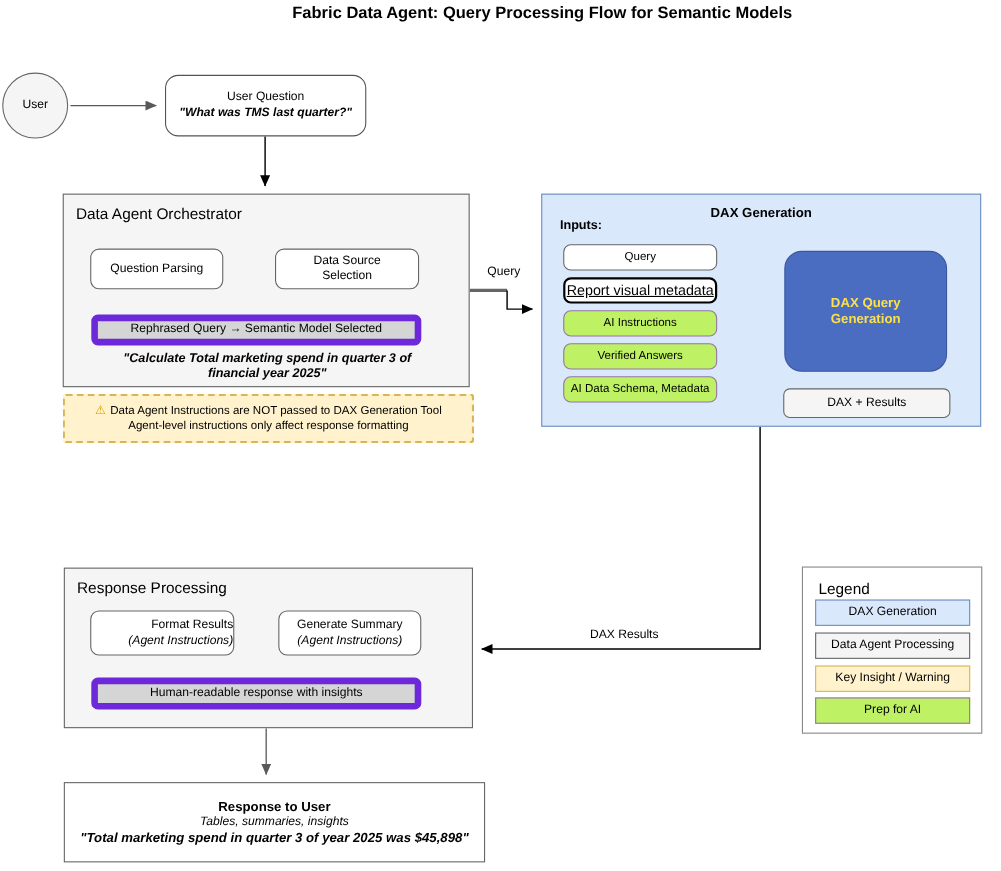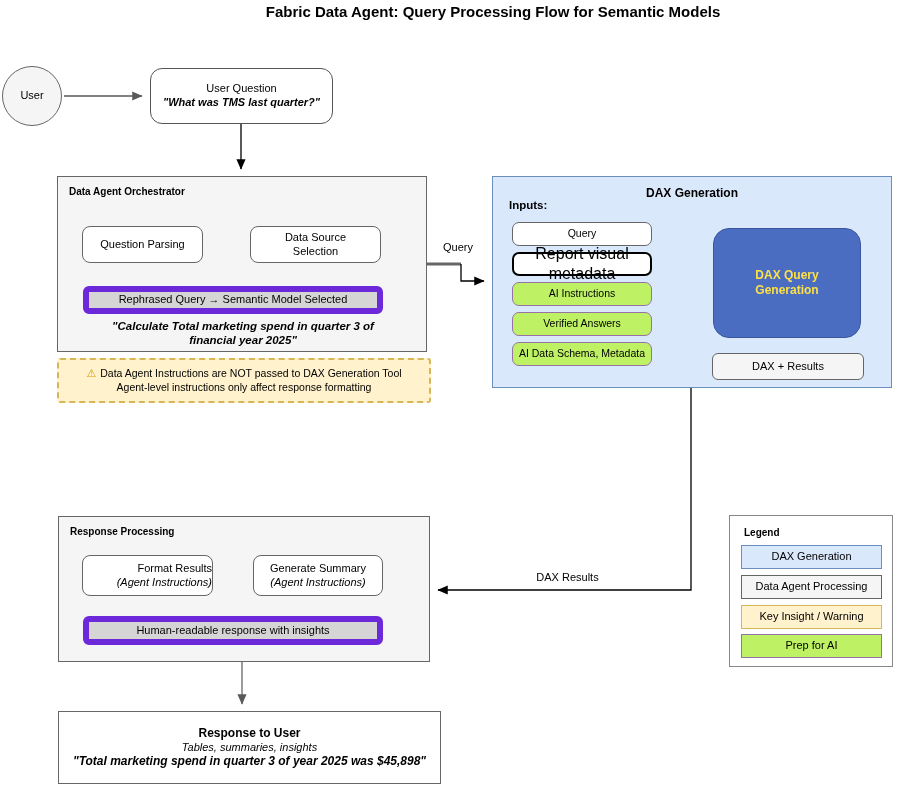--- a/index.html
+++ b/index.html
@@ -16,21 +16,21 @@
   .fill-agent { background:#f5f5f5; border:1px solid #666666; }
   .fill-dax { background:#dae8fc; border:1px solid #6c8ebf; }
   .fill-warn { background:#fff2cc; border:2px dashed #d6b656; }
   .fill-prep { background:#bef264; border:1px solid #9673a6; }
   .fill-bar { background:#d5d5d5; border:6px solid #6d28d9; }
   .fill-core { background:#4a6dc2; border:1px solid #3c569e; color:#fde047; }
 
   .page-title { position:absolute; left:60px; top:3px; width:866px; text-align:center;
                 font-size:15px; font-weight:bold; z-index:1; }
 
-  .container-title { position:absolute; left:11px; top:9px; font-size:10px; font-weight:bold; }
+  .container-title { position:absolute; left:11px; top:9px; font-size:14px; font-weight:normal; }
   .container { position:absolute; z-index:1; }
 
   .circle { border-radius:50%; }
   .bold { font-weight:bold; }
   .ital { font-style:italic; }
   .boldital { font-weight:bold; font-style:italic; }
 
   .edge-label { position:absolute; z-index:2; font-size:11px; text-align:center; background:transparent; }
 
   .two-line { display:flex; flex-direction:column; align-items:center; justify-content:center; }
@@ -113,21 +113,21 @@
     <span>Agent-level instructions only affect response formatting</span>
   </div>
 
   <div class="container fill-dax" style="left:492px; top:176px; width:400px; height:212px;">
     <div style="position:absolute; left:0; top:9px; width:100%; text-align:center; font-size:12px; font-weight:bold;">DAX Generation</div>
     <div style="position:absolute; left:16px; top:22px; font-size:11.5px; font-weight:bold;">Inputs:</div>
 
     <div class="node fill-white" style="left:19px; top:45px; width:140px; height:24px; border-radius:7px; font-size:10.5px;">
       <span>Query</span>
     </div>
-    <div class="node fill-white-strong" style="left:19px; top:75px; width:140px; height:24px; border-radius:7px; font-size:16px;">
+    <div class="node fill-white-strong" style="left:19px; top:75px; width:140px; height:24px; border-radius:7px; font-size:13px;text-decoration:underline;">
       <span>Report visual metadata</span>
     </div>
     <div class="node fill-prep" style="left:19px; top:105px; width:140px; height:24px; border-radius:7px; font-size:10.5px;">
       <span>AI Instructions</span>
     </div>
     <div class="node fill-prep" style="left:19px; top:165px; width:140px; height:24px; border-radius:7px; font-size:10.5px;">
       <span>AI Data Schema, Metadata</span>
     </div>
     <div class="node fill-prep" style="left:19px; top:135px; width:140px; height:24px; border-radius:7px; font-size:10.5px;">
       <span>Verified Answers</span>

